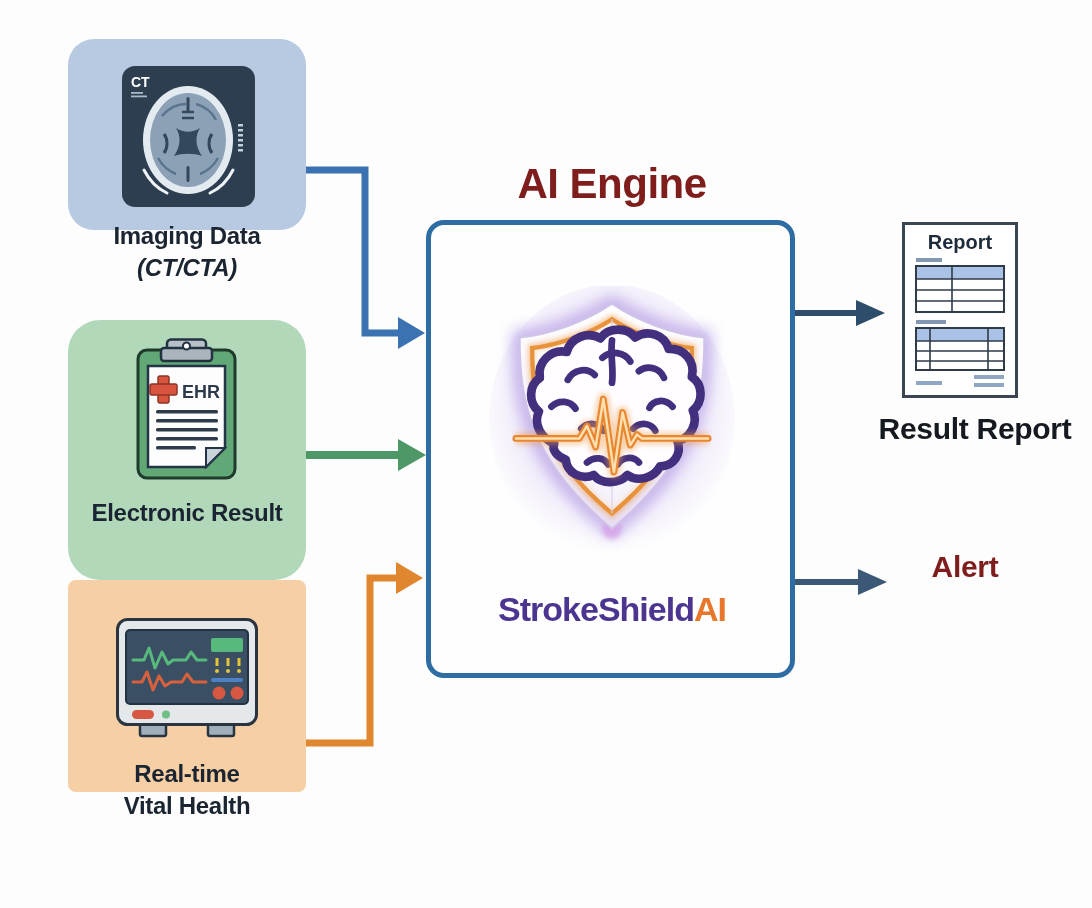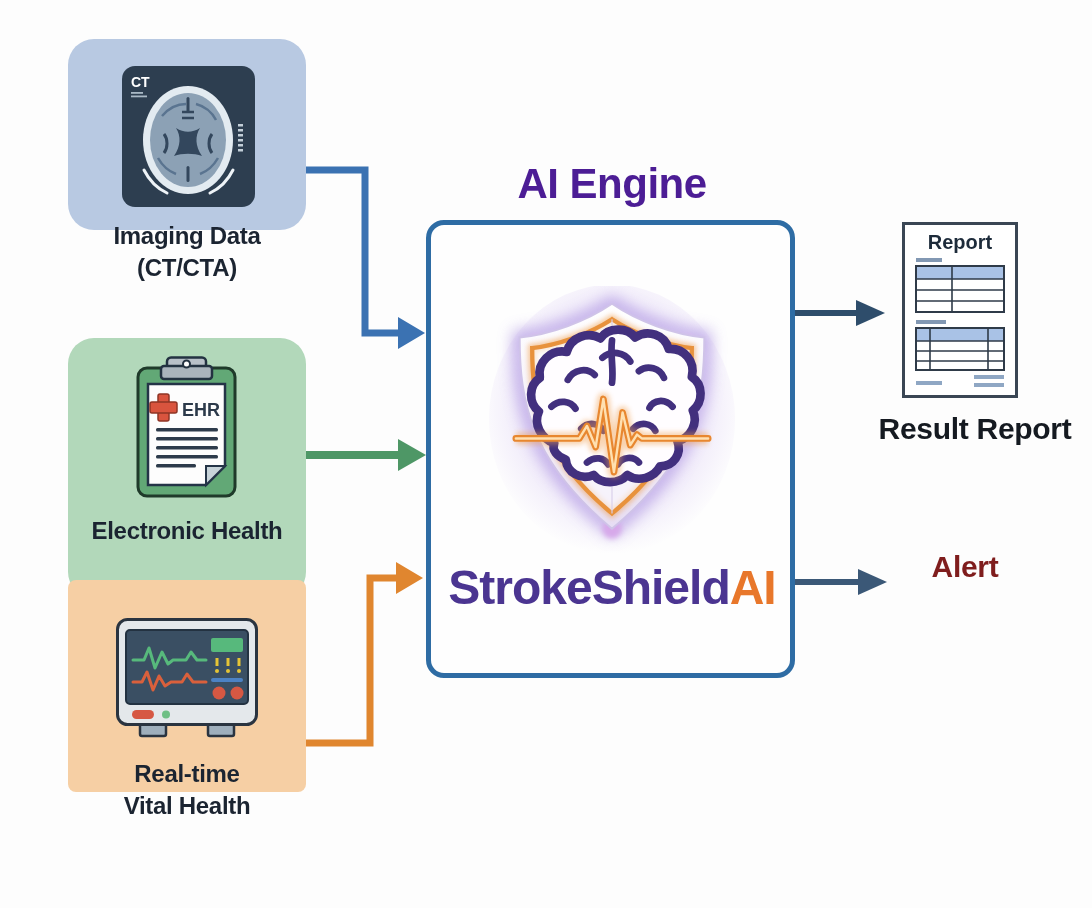--- a/index.html
+++ b/index.html
@@ -5,39 +5,39 @@
   html,body{margin:0;padding:0;}
   body{
     width:1092px;height:908px;position:relative;background:#fdfdfd;
     font-family:"Liberation Sans",sans-serif;overflow:hidden;
   }
   .abs{position:absolute;}
   .input-card{
     position:absolute;left:68px;width:238px;border-radius:26px;
   }
   .card-imaging{top:39px;height:191px;background:#b8c9e2;}
-  .card-ehr{top:338px;height:260px;background:#b2d8ba;}
+  .card-ehr{top:320px;height:260px;background:#b2d8ba;border-radius:32px;}
   .card-vitals{top:580px;height:212px;background:#f6cfa4;border-radius:8px;}
   .card-label{
     position:absolute;left:0;width:238px;text-align:center;
     font-weight:bold;font-size:24px;line-height:32px;color:#1b2431;
     letter-spacing:-0.3px;
   }
   .title-ai{
     position:absolute;left:462px;top:160px;width:300px;text-align:center;
-    font-weight:bold;font-size:42px;color:#4c1d95;letter-spacing:-0.5px;
+    font-weight:bold;font-size:42px;color:#7f1d1d;letter-spacing:-0.5px;
   }
   .engine-box{
     position:absolute;left:426px;top:220px;width:369px;height:458px;
     background:#fefefe;border:5px solid #2e6ca4;border-radius:18px;
     box-sizing:border-box;
   }
   .brand{
-    position:absolute;left:436px;top:560px;width:352px;text-align:center;
-    font-weight:bold;font-size:48px;letter-spacing:-1px;white-space:nowrap;
+    position:absolute;left:436px;top:590px;width:352px;text-align:center;
+    font-weight:bold;font-size:34px;letter-spacing:-1px;white-space:nowrap;
   }
   .brand .primary{color:#4b3591;}
   .brand .accent{color:#e8772b;}
   .label-result{
     position:absolute;left:855px;top:412px;width:240px;text-align:center;
     font-weight:bold;font-size:30px;color:#151a21;letter-spacing:-0.3px;
   }
   .label-alert{
     position:absolute;left:855px;top:550px;width:220px;text-align:center;
     font-weight:bold;font-size:30px;line-height:34px;color:#7f1d1d;letter-spacing:-0.3px;
@@ -90,21 +90,21 @@
         <rect x="116" y="63" width="5" height="2.5"></rect>
       <rect x="116" y="68" width="5" height="2.5"></rect>
         <rect x="116" y="73" width="5" height="2.5"></rect>
       <rect x="116" y="78" width="5" height="2.5"></rect>
         <rect x="116" y="83" width="5" height="2.5"></rect>
     </g>
     <path d="M22 104 Q30 120 45 127" stroke="#eef3f7" stroke-width="3" fill="none" stroke-linecap="round"></path>
     <path d="M111 104 Q103 120 88 127" stroke="#eef3f7" stroke-width="3" fill="none" stroke-linecap="round"></path>
   </svg>
   <div class="card-label" style="top:181px;">Imaging Data</div>
-  <div class="card-label" style="top:213px;">(CT/CTA)</div>
+  <div class="card-label" style="top:213px;font-style:italic;">(CT/CTA)</div>
 </div>
 
 <div class="input-card card-ehr">
   <svg class="abs" style="left:66px;top:18px;" width="105" height="144" viewBox="0 0 105 144">
     <rect x="4" y="12" width="97" height="128" rx="9" fill="#62a876" stroke="#1f3a2a" stroke-width="3"></rect>
     <rect x="33" y="1.5" width="39" height="15" rx="4" fill="#b8c0c8" stroke="#233241" stroke-width="2.5"></rect>
     <rect x="27" y="10" width="51" height="13" rx="3" fill="#aab4bc" stroke="#233241" stroke-width="2.5"></rect>
     <circle cx="52.5" cy="8" r="3.5" fill="#fdfdfd" stroke="#233241" stroke-width="2"></circle>
     <path d="M14 28 H91 V110 L72 129 H14 Z" fill="#fdfdfd" stroke="#243447" stroke-width="2.5"></path>
     <path d="M91 110 L72 129 V110 Z" fill="#c8d4da" stroke="#243447" stroke-width="2"></path>
@@ -114,21 +114,21 @@
     </g>
     <text x="48" y="60" font-family="Liberation Sans,sans-serif" font-size="18" font-weight="bold" fill="#2c3a4a">EHR</text>
     <g fill="#2d3b4b">
       <rect x="22" y="72" width="62" height="3.5" rx="1.5"></rect>
       <rect x="22" y="81" width="62" height="3.5" rx="1.5"></rect>
       <rect x="22" y="90" width="62" height="3.5" rx="1.5"></rect>
       <rect x="22" y="99" width="62" height="3.5" rx="1.5"></rect>
       <rect x="22" y="108" width="40" height="3.5" rx="1.5"></rect>
     </g>
   </svg>
-  <div class="card-label" style="top:177px;">Electronic Health</div>
+  <div class="card-label" style="top:177px;">Electronic Result</div>
 </div>
 
 <div class="input-card card-vitals">
   <svg class="abs" style="left:48px;top:38px;" width="142" height="122" viewBox="0 0 142 122">
     <rect x="24" y="102" width="26" height="16" rx="2" fill="#9fafbc" stroke="#2a3440" stroke-width="2.5"></rect>
     <rect x="92" y="102" width="26" height="16" rx="2" fill="#9fafbc" stroke="#2a3440" stroke-width="2.5"></rect>
     <rect x="1.5" y="1.5" width="139" height="105" rx="10" fill="#e4e8eb" stroke="#2a3440" stroke-width="3"></rect>
     <rect x="10" y="12" width="122" height="74" rx="4" fill="#3a4f63" stroke="#233241" stroke-width="2"></rect>
     <polyline points="17,42 28,42 33,30 39,50 46,34 52,46 57,42 70,42 75,34 81,42 90,42" fill="none" stroke="#57b97c" stroke-width="3" stroke-linejoin="round" stroke-linecap="round"></polyline>
     <polyline points="17,64 26,64 31,54 37,72 43,58 49,68 55,64 66,64 71,56 77,64 90,64" fill="none" stroke="#d9603c" stroke-width="3" stroke-linejoin="round" stroke-linecap="round"></polyline>

